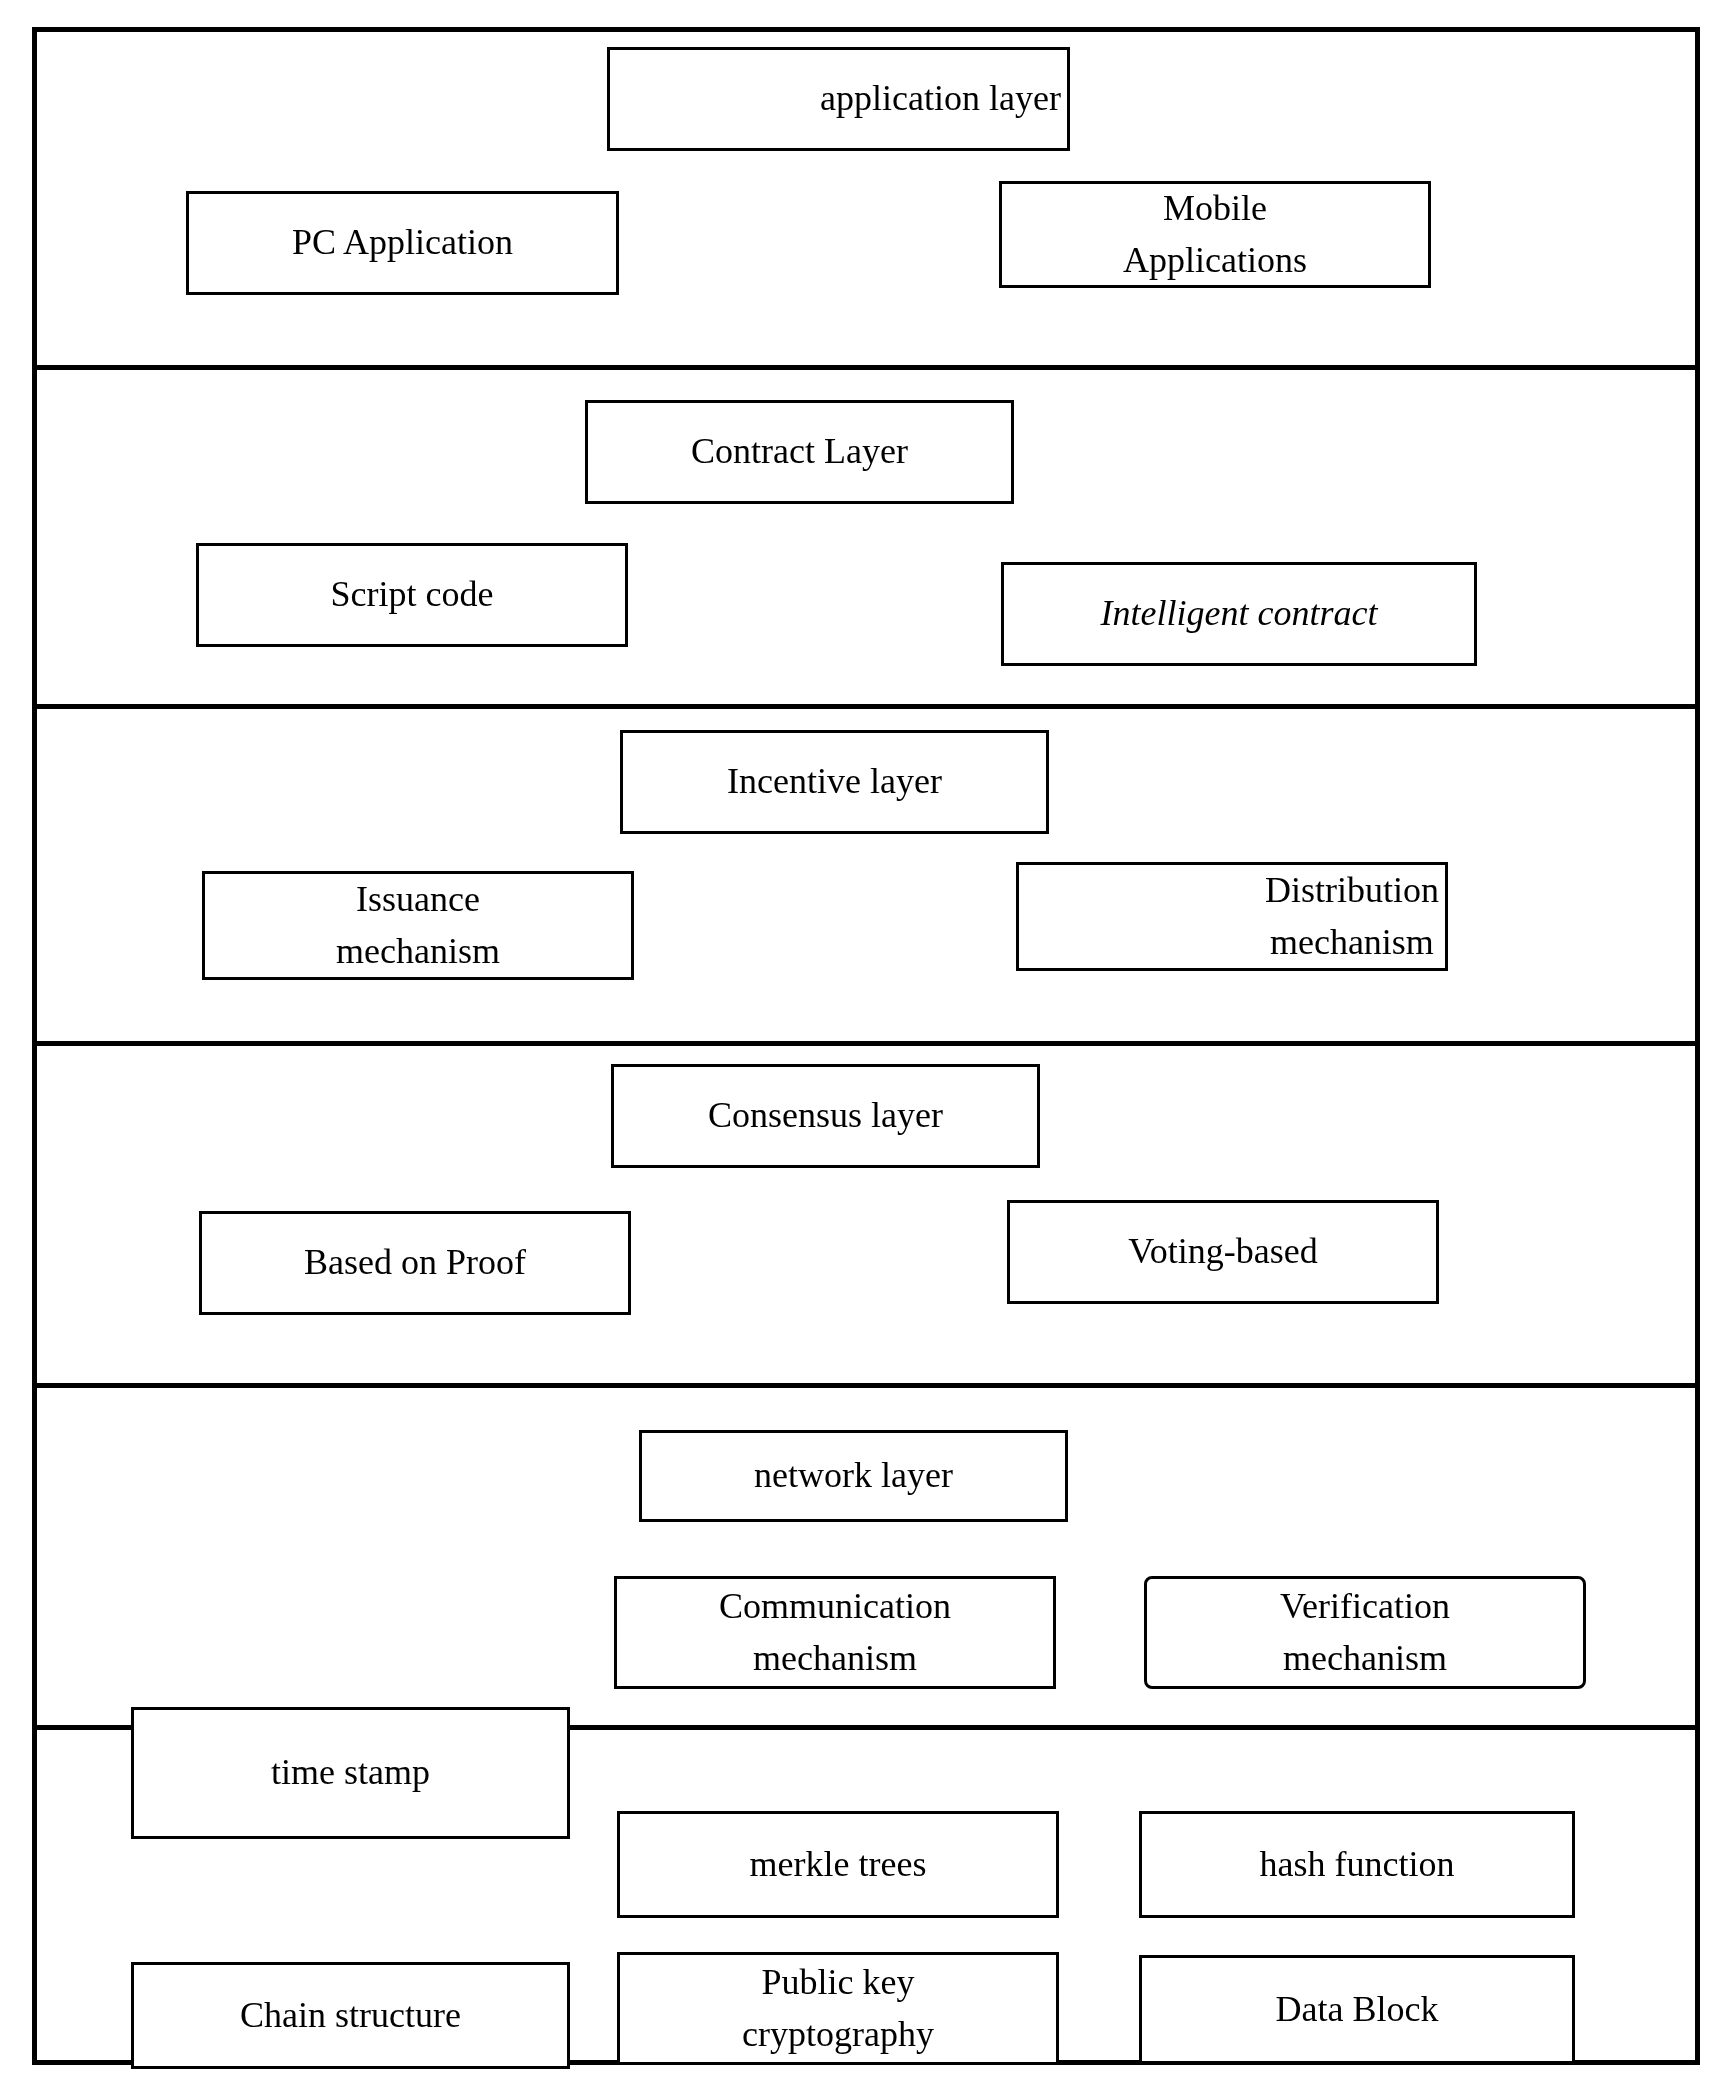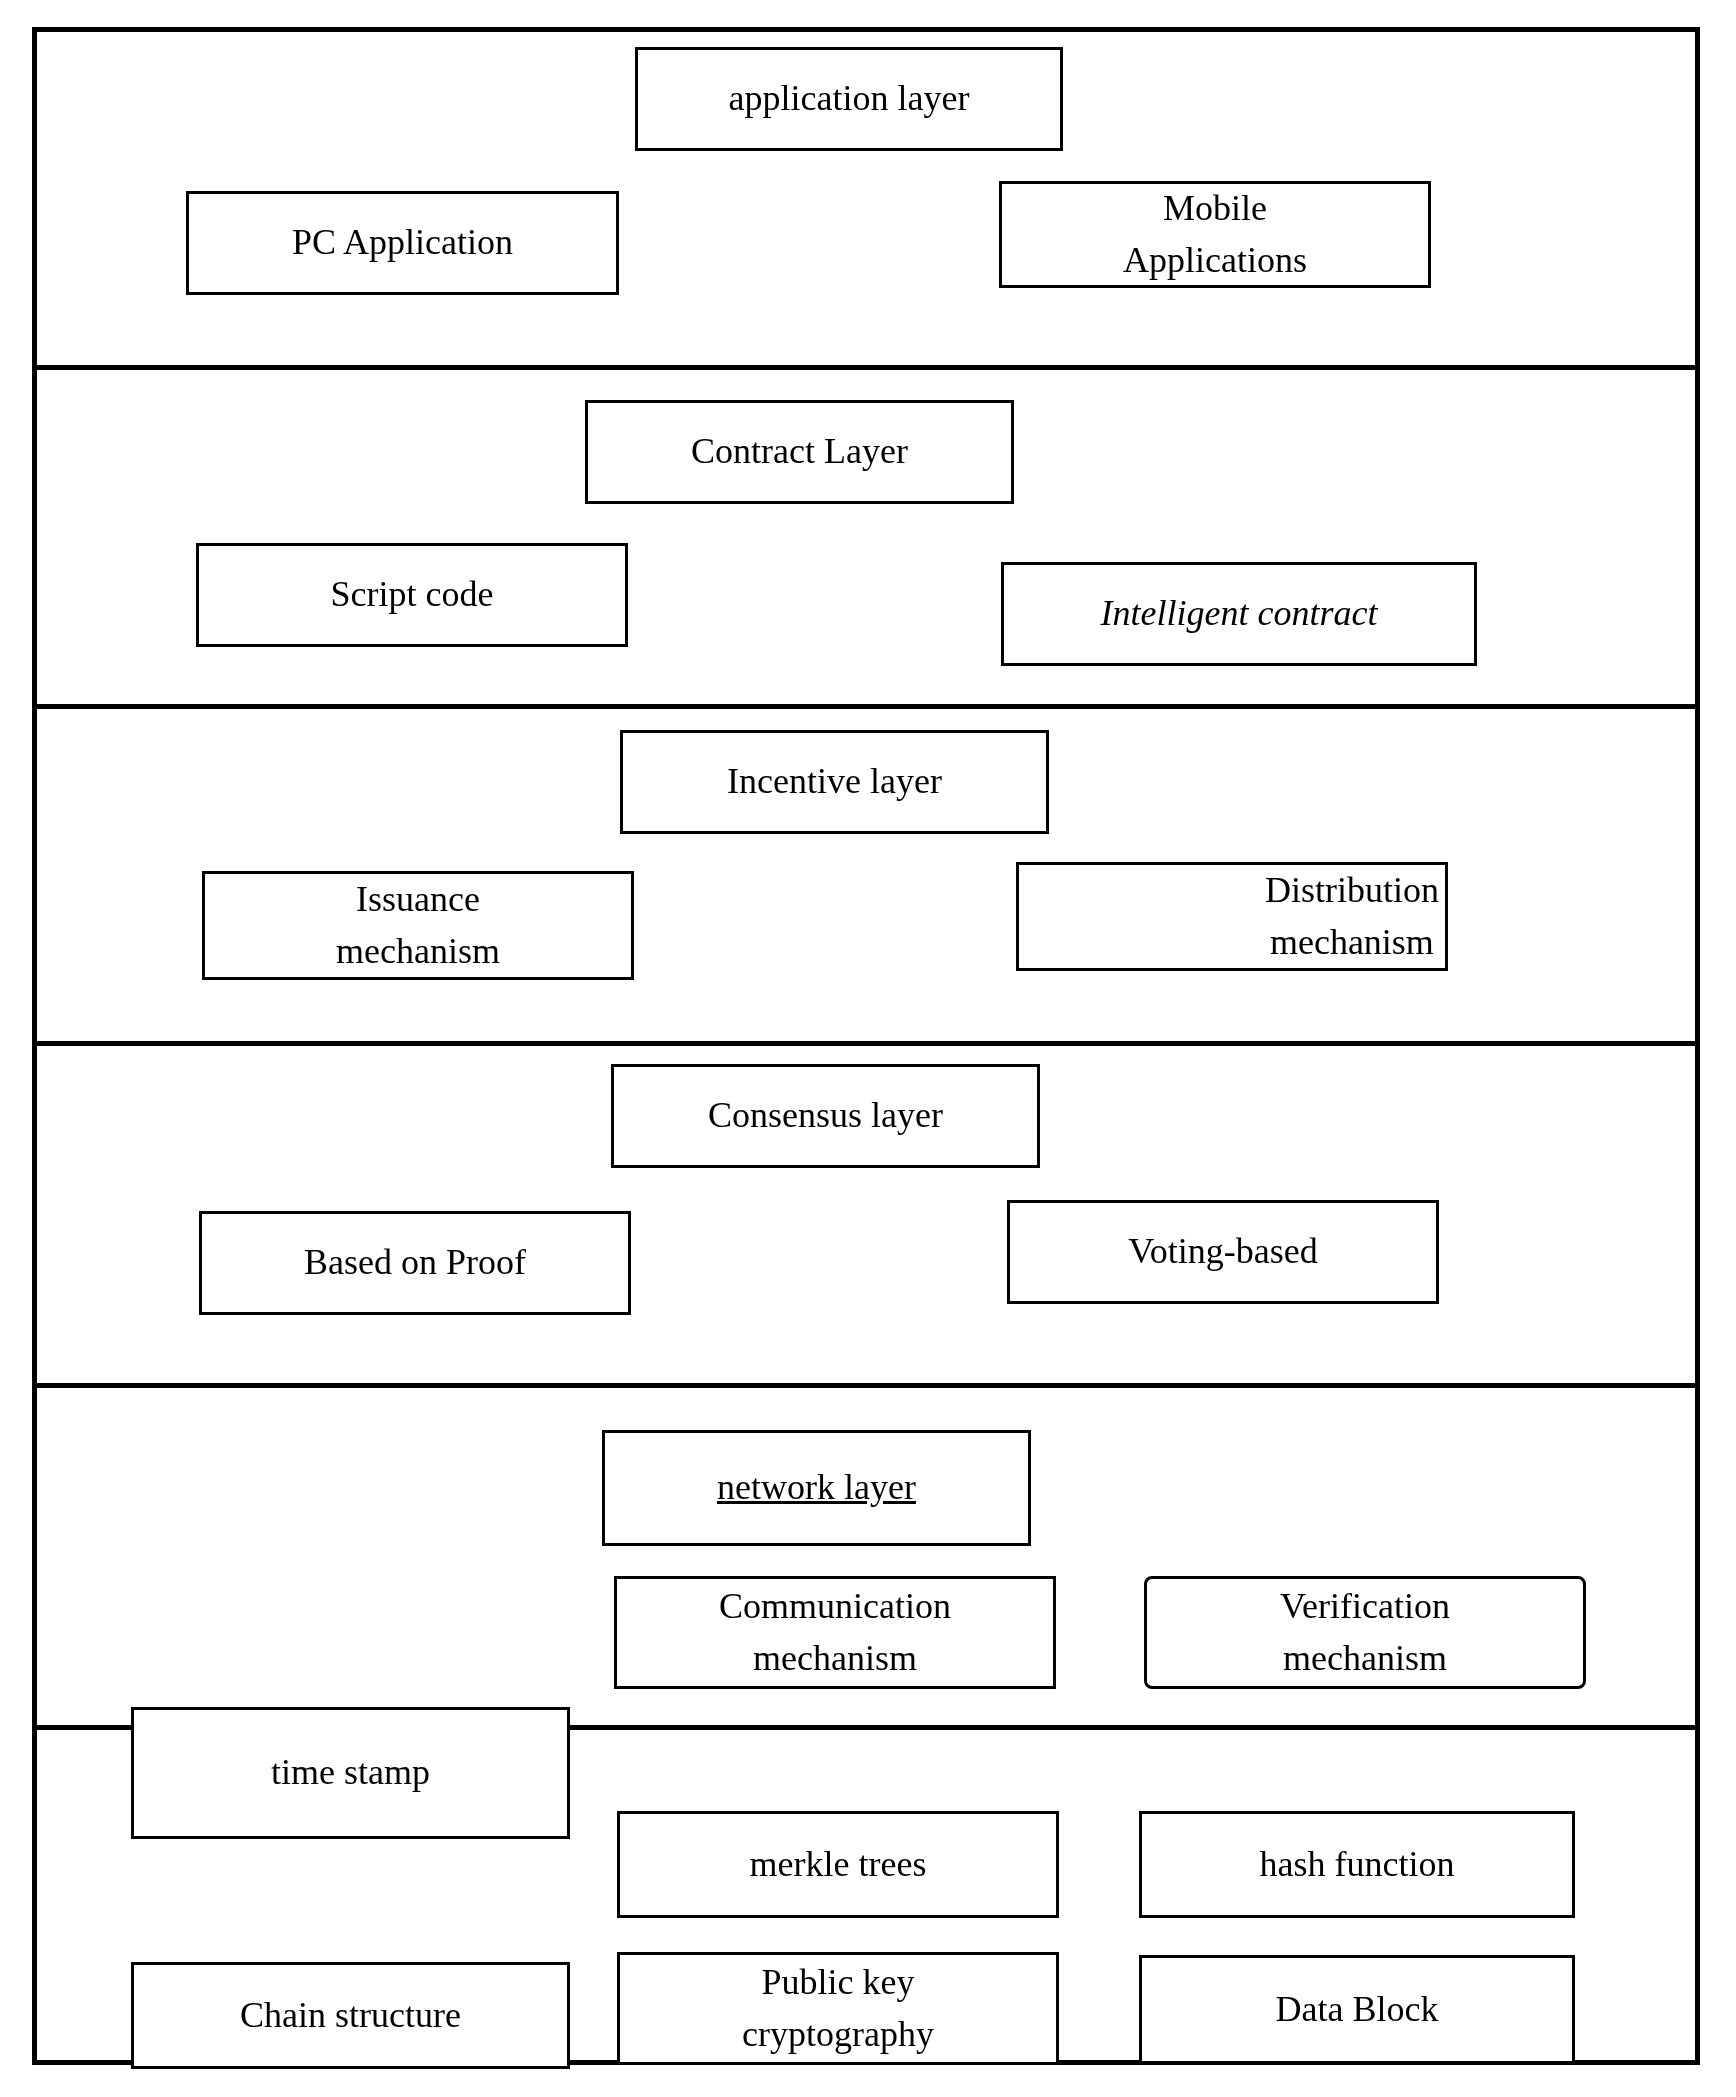--- a/index.html
+++ b/index.html
@@ -66,21 +66,21 @@
 <div id="canvas">
 
   <div class="frame"></div>
 
   <div class="divider" style="top:365px;"></div>
   <div class="divider" style="top:704px;"></div>
   <div class="divider" style="top:1041px;"></div>
   <div class="divider" style="top:1383px;"></div>
   <div class="divider" style="top:1725px;"></div>
 
-  <div class="node" style="left:635px; top:47px; width:428px; height:104px;">
+  <div class="node" style="left:607px; top:47px; width:463px; height:104px;justify-content:flex-end;">
     <span>application layer</span>
   </div>
 
   <div class="node" style="left:186px; top:191px; width:433px; height:104px;">
     <span>PC Application</span>
   </div>
 
   <div class="node two-line" style="left:999px; top:181px; width:432px; height:107px;">
     <span>
       <span>Mobile</span><br>
@@ -123,21 +123,21 @@
   </div>
 
   <div class="node" style="left:199px; top:1211px; width:432px; height:104px;">
     <span>Based on Proof</span>
   </div>
 
   <div class="node" style="left:1007px; top:1200px; width:432px; height:104px;">
     <span>Voting-based</span>
   </div>
 
-  <div class="node" style="left:602px; top:1430px; width:429px; height:116px;text-decoration:underline;">
+  <div class="node" style="left:639px; top:1430px; width:429px; height:92px;">
     <span>network layer</span>
   </div>
 
 
   <div class="node two-line" style="left:614px; top:1576px; width:442px; height:113px;">
     <span>
       <span>Communication</span><br>
       <span>mechanism</span>
     </span>
   </div>

